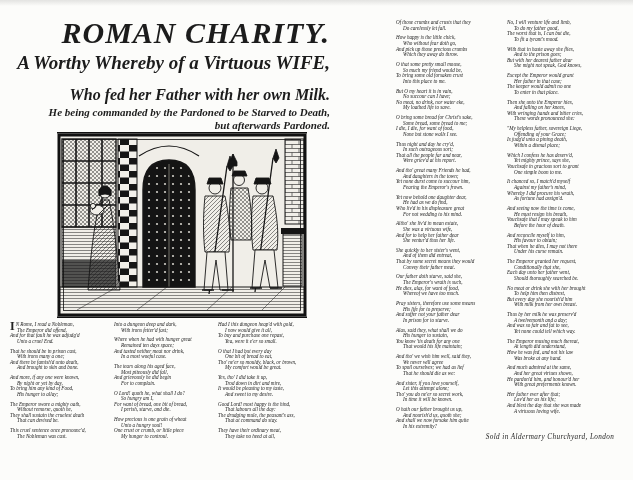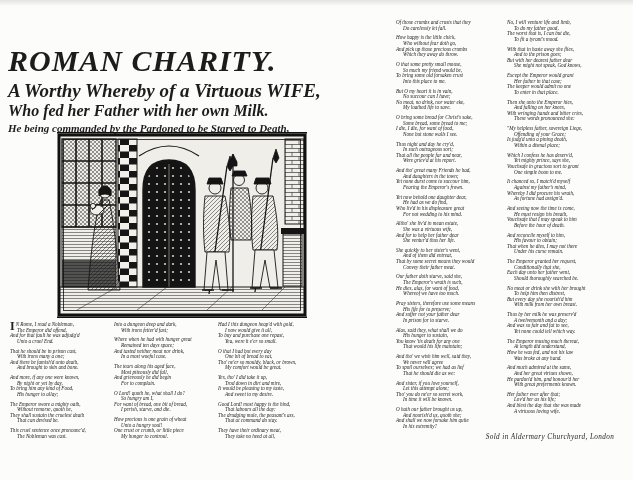--- a/index.html
+++ b/index.html
@@ -1,24 +1,24 @@
 <!DOCTYPE html>
 <html><head>
 <meta charset="utf-8">
 <style>
   html,body{margin:0;padding:0;}
   body{width:633px;height:480px;overflow:hidden;background:#e9e9e7;}
   #sheet{position:relative;width:633px;height:480px;background:#fcfcfa;
     font-family:"Liberation Serif", serif;color:#1c1c1c;
     background-image:linear-gradient(#e3e3e1 0, #fcfcfa 6px);}
   
-  #titleblock{position:absolute;left:8px;top:44px;width:322px;text-align:left;}
+  #titleblock{position:absolute;left:8px;top:16px;width:322px;text-align:right;}
   .t-main{font-size:30px;line-height:34px;font-style:italic;font-weight:600;letter-spacing:1px;white-space:nowrap;}
   .t-sub1{font-size:19px;line-height:22px;font-style:italic;font-weight:600;margin-top:2px;white-space:nowrap;}
-  .t-sub2{font-size:16px;line-height:18px;font-style:italic;font-weight:600;margin-top:0;white-space:nowrap;}
+  .t-sub2{font-size:16px;line-height:18px;font-style:italic;font-weight:600;margin-top:12px;white-space:nowrap;}
   .t-tag{font-size:11px;line-height:13px;font-style:italic;font-weight:600;margin-top:2px;white-space:nowrap;}
   .t-tag2{font-size:11px;line-height:13px;font-style:italic;font-weight:600;white-space:nowrap;}
   
   #woodcut{position:absolute;left:57px;top:132px;width:250px;height:186px;}
   
   .vcol{position:absolute;font-size:5.1px;line-height:5.6px;font-style:italic;color:#222;}
   #col-l1{left:10px;top:322px;width:101px;}
   #col-l2{left:114px;top:322px;width:101px;}
   #col-l3{left:218px;top:322px;width:105px;}
   #col-r1{left:396px;top:20px;width:106px;}
@@ -34,20 +34,21 @@
 </head>
 <body>
 
 <div id="sheet">
 
   <div id="titleblock">
     <div class="t-main">ROMAN CHARITY.</div>
     <div class="t-sub1">A Worthy Whereby of a Virtuous WIFE,</div>
     <div class="t-sub2">Who fed her Father with her own Milk.</div>
     <div class="t-tag">He being commanded by the Pardoned to be Starved to Death,</div>
+    <div class="t-tag2">but afterwards Pardoned.</div>
   </div>
 
   <div id="woodcut">
     <svg width="250" height="186" viewBox="0 0 250 186" xmlns="http://www.w3.org/2000/svg">
       <defs>
         <pattern id="xh" width="4" height="4" patternUnits="userSpaceOnUse">
           <path d="M0 4L4 0M0 0L4 4" stroke="#1c1c1c" stroke-width="0.45"></path>
         </pattern>
         <pattern id="hh" width="4" height="3" patternUnits="userSpaceOnUse">
           <path d="M0 1.5H4" stroke="#1c1c1c" stroke-width="0.5"></path>

